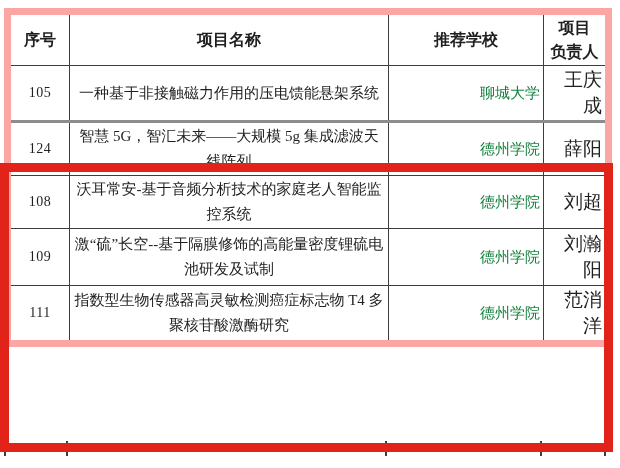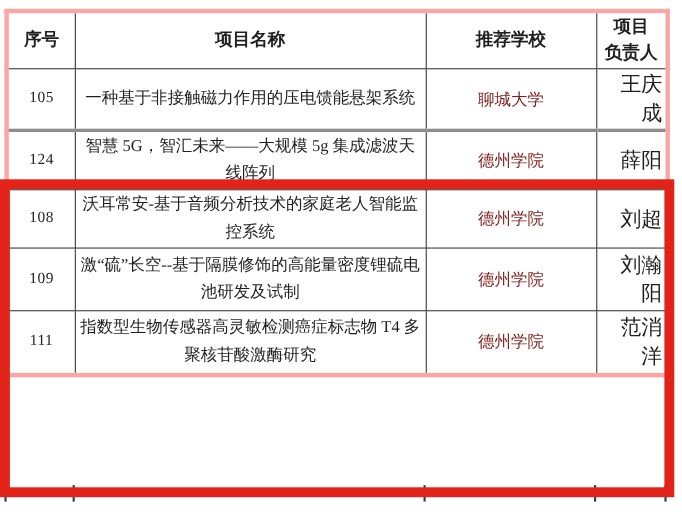--- a/index.html
+++ b/index.html
@@ -19,30 +19,30 @@
     background: #ffffff;
   }
   .doc-table th, .doc-table td {
     border: 1px solid #3d3d3d;
     text-align: center;
     vertical-align: middle;
     padding: 1px 3px;
     color: #1f1f1f;
     overflow: hidden;
   }
-  .doc-table { border: 4px solid #fca5a5; }
+  .doc-table { border: 7px solid #fca5a5; }
   .doc-table th {
     font-size: 16px;
     font-weight: bold;
     line-height: 24px;
     white-space: pre-line; 
   }
   td.cell-num { font-size: 14px; letter-spacing: 0.5px; }
   td.cell-name { font-size: 15px; line-height: 25px; }
-  td.cell-school { font-size: 15px; color: #7f1d1d; }
+  td.cell-school { font-size: 15px; color: #15803d; text-align: right; }
   td.cell-leader { font-size: 19px; text-align: right; }
   tr.row-thick-bottom td { border-bottom: 3px solid #8c8c8c; }
   
   .stub {
     position: absolute;
     top: 441px; height: 15px; width: 2px;
     background: #3d3d3d;
     z-index: 1;
   }
   

